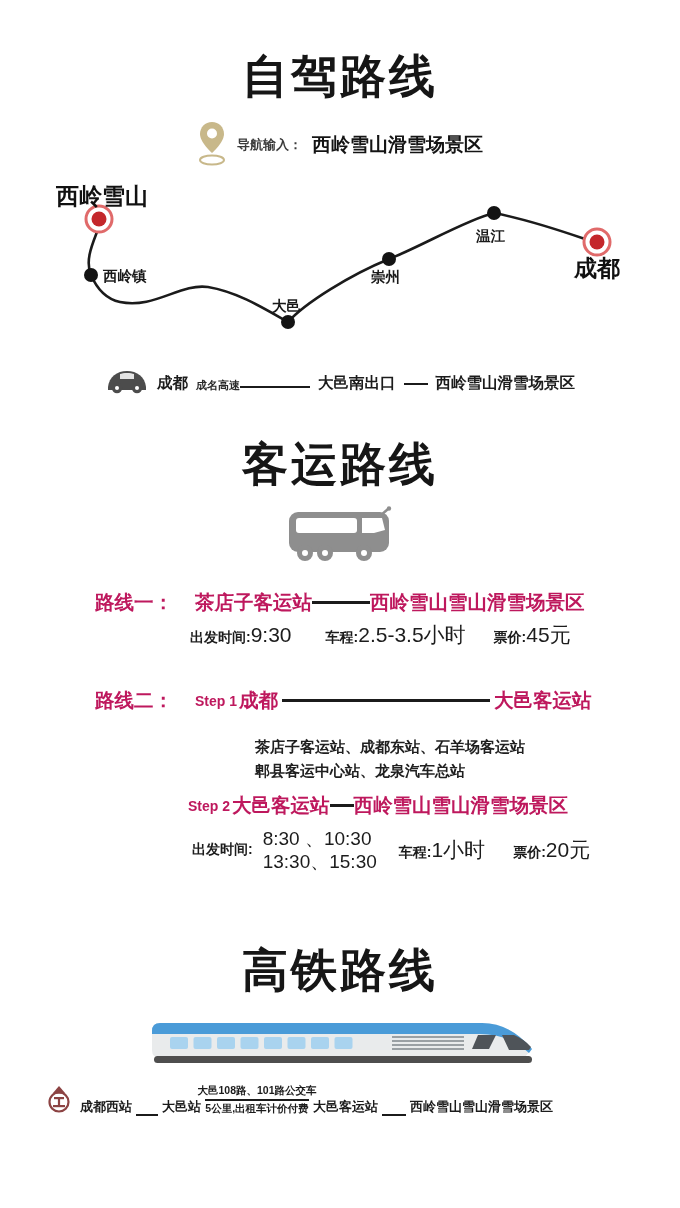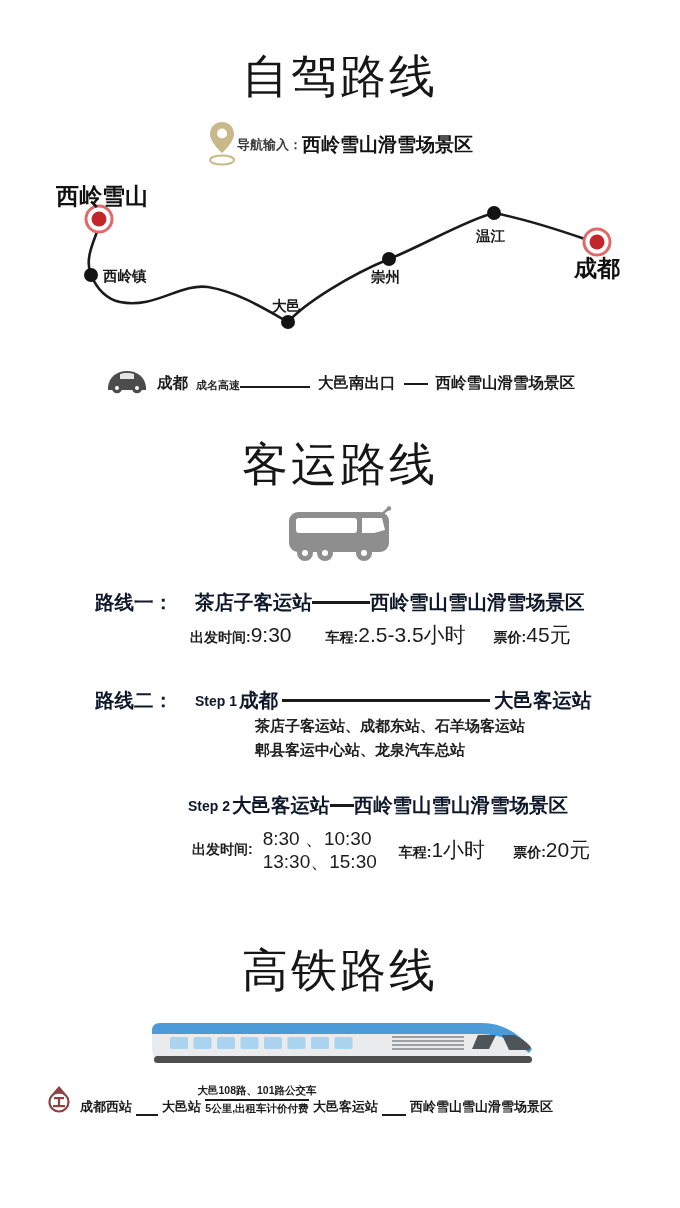--- a/index.html
+++ b/index.html
@@ -1,30 +1,30 @@
 <!DOCTYPE html>
 <html><head>
 <meta charset="utf-8">
 <style>
   html,body{margin:0;padding:0;background:#fff;}
   #page{position:relative;width:680px;height:1208px;background:#ffffff;overflow:hidden;
         font-family:"Liberation Sans","DejaVu Sans",sans-serif;color:#1c1c1c;}
   .abs{position:absolute;}
-  .sec-title{width:100%;text-align:center;font-size:46px;font-weight:400;letter-spacing:3px;color:#161616;}
-  .nav-row{top:120px;width:100%;display:flex;justify-content:center;align-items:center;}
+  .sec-title{width:100%;text-align:center;font-size:46px;font-weight:700;letter-spacing:3px;color:#161616;}
+  .nav-row{top:120px;width:100%;display:flex;justify-content:center;align-items:center;gap:10px;}
   .nav-label{font-size:13px;font-weight:700;color:#3a3a3a;}
   .nav-value{font-size:19px;font-weight:700;color:#141414;}
   .drive-row{top:368px;width:100%;display:flex;justify-content:center;align-items:center;gap:8px;
              font-size:15.5px;font-weight:700;}
   .hline{background:#1b1b1b;height:3px;display:inline-block;flex:none;}
   .hline.thin{height:2px;}
   .lline{display:inline-flex;flex-direction:row;align-items:center;transform:translateY(3px);}
   .lline-label{font-size:11px;font-weight:700;color:#2a2a2a;margin-bottom:2px;}
   .bus-wrap,.train-wrap{width:100%;text-align:center;}
-  .route-row{display:flex;align-items:center;font-size:19.5px;font-weight:700;color:#0f172a;}
+  .route-row{display:flex;align-items:center;font-size:19.5px;font-weight:700;color:#be185d;}
   .route-label{margin-right:22px;}
   .step-label{font-size:14px;font-weight:700;margin-right:2px;}
   .details{display:flex;align-items:baseline;}
   .dl{font-size:14px;font-weight:700;}
   .dv{font-size:21px;font-weight:500;}
   .stations{font-size:15px;font-weight:700;line-height:24px;color:#202020;}
   .times2{font-size:19px;font-weight:500;line-height:23px;}
   .rail-row{top:1084px;left:46px;display:flex;align-items:flex-end;gap:4px;font-size:13px;font-weight:700;color:#1b1b1b;}
   .transfer{display:inline-flex;flex-direction:column;align-items:center;width:104px;}
   .transfer-top,.transfer-bottom{font-size:10.5px;font-weight:700;white-space:nowrap;}
@@ -132,21 +132,21 @@
     <span class="dv">45元</span>
   </div>
 
   <div class="abs route-row" style="top:687px;left:95px">
     <span class="route-label">路线二：</span>
     <span class="step-label">Step 1</span>
     <span>成都</span>
     <span class="hline" style="width:208px;margin:0 4px"></span>
     <span>大邑客运站</span>
   </div>
-  <div class="abs stations" style="top:714px;left:255px">
+  <div class="abs stations" style="top:735px;left:255px">
     <div>茶店子客运站、成都东站、石羊场客运站</div>
     <div>郫县客运中心站、龙泉汽车总站</div>
   </div>
 
   <div class="abs route-row" style="top:792px;left:188px">
     <span class="step-label">Step 2</span>
     <span>大邑客运站</span>
     <span class="hline" style="width:24px"></span>
     <span>西岭雪山雪山滑雪场景区</span>
   </div>

